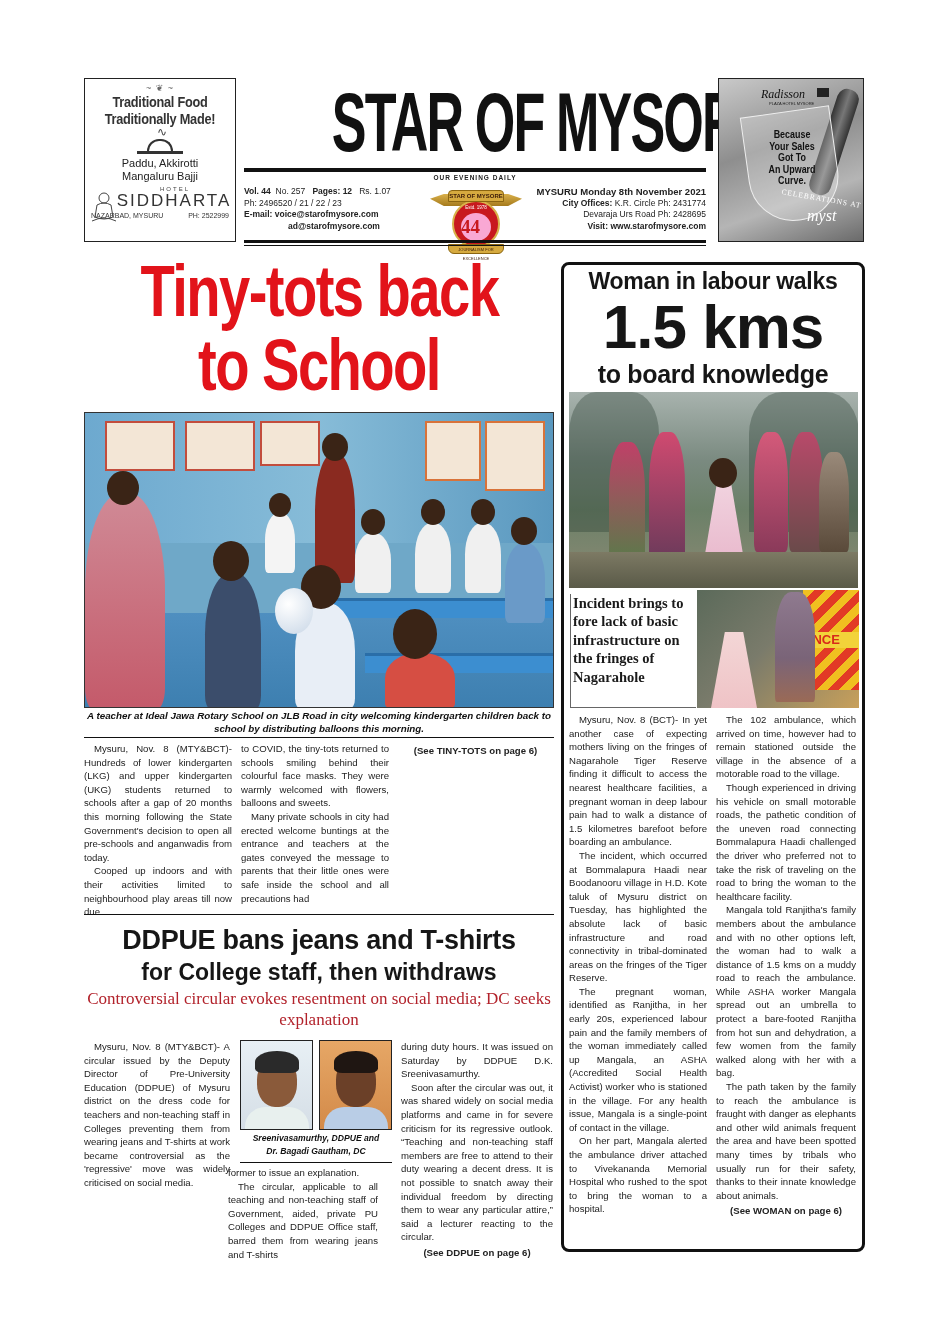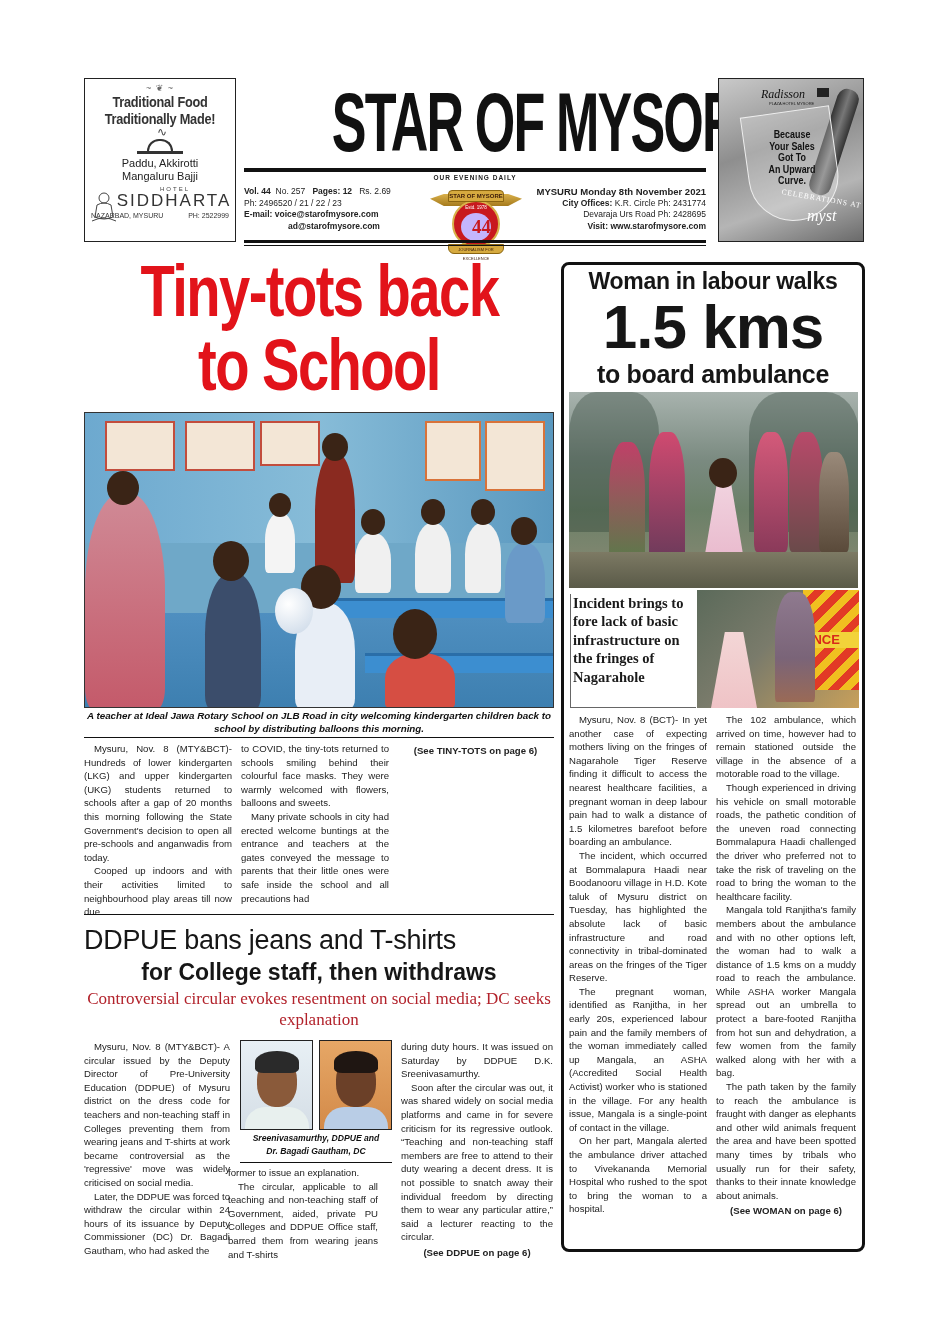--- a/index.html
+++ b/index.html
@@ -31,21 +31,21 @@
   .meta-right { left: 520px; top: 186px; width: 186px; font-size: 8.5px; line-height: 11.5px; text-align: right; color: #222; }
   .meta-right .date { font-weight: bold; font-size: 9.5px; }
 
   .masthead-rule-bot { left: 244px; top: 240px; width: 462px; height: 3px; background: #111; }
   .masthead-rule-bot2 { left: 244px; top: 245px; width: 462px; height: 1px; background: #111; }
 
   .logo { left: 430px; top: 182px; width: 92px; height: 76px; }
   .logo .ribbon { position: absolute; left: 0; top: 12px; width: 92px; height: 12px; background: linear-gradient(#d9b04a, #a57a1c); clip-path: polygon(0 40%, 15% 0, 85% 0, 100% 40%, 85% 100%, 15% 100%); }
   .logo .ribbon-txt { position: absolute; left: 18px; top: 8px; width: 56px; height: 12px; background: #d6aa3f; border: 1px solid #8b6510; font-size: 6px; font-weight: bold; color: #3a1a08; text-align: center; line-height: 11px; border-radius: 4px 4px 0 0; }
   .logo .circle { position: absolute; left: 22px; top: 18px; width: 48px; height: 48px; border-radius: 50%; background: #c8191e; border: 2px solid #d8b24a; }
-  .logo .inner { position: absolute; left: 7px; top: 11px; width: 30px; height: 28px; border-radius: 50%; background: #c4b5fd; color: #c8191e; font-weight: bold; font-size: 19px; line-height: 28px; text-align: right; font-family: "Liberation Serif", serif; }
+  .logo .inner { position: absolute; left: 7px; top: 11px; width: 30px; height: 28px; border-radius: 50%; background: #f9a8d4; color: #c8191e; font-weight: bold; font-size: 19px; line-height: 28px; text-align: left; font-family: "Liberation Serif", serif; }
   .logo .est { position: absolute; left: 0; top: 3px; width: 44px; text-align: center; font-size: 4.5px; color: #fff; }
   .logo .bottom-ribbon { position: absolute; left: 18px; top: 62px; width: 56px; height: 10px; background: #d6aa3f; border: 1px solid #8b6510; border-radius: 0 0 6px 6px; font-size: 4px; line-height: 9px; text-align: center; color: #3a1a08; }
 
   .ad-right { left: 718px; top: 78px; width: 146px; height: 164px; border: 1px solid #222; overflow: hidden; background: linear-gradient(160deg, #c9c9c9 0%, #8e8e8e 40%, #b5b5b5 70%, #6a6a6a 100%); }
   .ad-right .brand { position: absolute; left: 42px; top: 8px; font-family: "Liberation Serif", serif; font-style: italic; font-size: 12px; color: #111; }
   .ad-right .brand-tag { position: absolute; left: 98px; top: 9px; width: 12px; height: 9px; background: #222; }
   .ad-right .sub { position: absolute; left: 50px; top: 22px; font-size: 4px; color: #222; }
   .ad-right .glass { position: absolute; left: 28px; top: 32px; width: 90px; height: 110px; border: 1px solid #eee; transform: rotate(-8deg); border-radius: 0 0 45px 45px; background: rgba(255,255,255,0.25); }
   .ad-right .pour { position: absolute; left: 104px; top: 8px; width: 22px; height: 110px; background: linear-gradient(90deg,#333,#777,#333); transform: rotate(18deg); border-radius: 10px; }
   .ad-right .copy { position: absolute; left: 34px; top: 50px; width: 78px; text-align: center; font-size: 10.5px; line-height: 11.5px; font-weight: bold; color: #111; transform: scaleX(0.85); }
@@ -73,21 +73,21 @@
   .col p.noindent { text-indent: 0; }
   .col .see { text-align: center; font-weight: bold; text-indent: 0; margin-top: 2px; }
 
   .lead-col1 { left: 84px; top: 742px; width: 148px; }
   .lead-col2 { left: 241px; top: 742px; width: 148px; }
   .lead-col3 { left: 398px; top: 742px; width: 155px; }
 
   .lead-bottom-rule { left: 84px; top: 914px; width: 470px; height: 1px; background: #111; }
 
   
-  .ddpue-head1 { left: 84px; top: 924px; width: 470px; text-align: left; font-weight: normal; font-size: 27px; line-height: 32px; color: #161616; letter-spacing: -0.3px; }
+  .ddpue-head1 { left: 84px; top: 924px; width: 470px; text-align: center; font-weight: bold; font-size: 27px; line-height: 32px; color: #161616; letter-spacing: -0.3px; }
   .ddpue-head2 { left: 84px; top: 958px; width: 470px; text-align: center; font-weight: bold; font-size: 23px; line-height: 28px; color: #161616; }
   .ddpue-sub { left: 84px; top: 988px; width: 470px; text-align: center; font-family: "Liberation Serif", serif; font-size: 17px; line-height: 21px; color: #b2222b; }
 
   .dd-col1 { left: 84px; top: 1040px; width: 146px; }
   .dd-photos { left: 240px; top: 1040px; width: 152px; height: 95px; }
   .dd-photo { position: absolute; top: 0; width: 73px; height: 90px; border: 1px solid #222; overflow: hidden; }
   .dd-photo.p1 { left: 0; background: linear-gradient(180deg, #e8f0f5 0%, #d5dee6 100%); }
   .dd-photo.p2 { left: 79px; background: linear-gradient(180deg, #e6a766 0%, #d38a49 100%); }
   .dd-photo .face { position: absolute; left: 16px; top: 16px; width: 40px; height: 50px; border-radius: 45%; background: #8a5a3a; }
   .dd-photo .hair { position: absolute; left: 14px; top: 10px; width: 44px; height: 22px; border-radius: 50% 50% 20% 20%; background: #1f1612; }
@@ -147,21 +147,21 @@
 
 <div class="abs masthead-title">STAR OF MYSORE</div>
 <div class="abs masthead-rule-top"></div>
 <div class="abs evening">OUR EVENING DAILY</div>
 
 <div class="abs meta-left">
   <div>
     <b>Vol. 44</b>&nbsp;
     <span>No. 257</span>&nbsp;&nbsp;
     <b>Pages: 12</b>&nbsp;&nbsp;
-    <span>Rs. 2.69</span>
+    <span>Rs. 1.07</span>
   </div>
   <div>Ph: 2496520 / 21 / 22 / 23</div>
   <div><b>E-mail:</b> <b>voice@starofmysore.com</b></div>
   <div style="padding-left:44px;"><b>ad@starofmysore.com</b></div>
 </div>
 
 <div class="abs logo">
   <div class="ribbon"></div>
   <div class="circle">
     <div class="est">Estd. 1978</div>
@@ -255,21 +255,20 @@
 </div>
 
 <div class="abs lead-bottom-rule"></div>
 
 <div class="abs ddpue-head1">DDPUE bans jeans and T-shirts</div>
 <div class="abs ddpue-head2">for College staff, then withdraws</div>
 <div class="abs ddpue-sub">Controversial circular evokes resentment on social media; DC seeks explanation</div>
 
 <div class="col dd-col1">
   <p>Mysuru, Nov. 8 (MTY&amp;BCT)- A circular issued by the Deputy Director of Pre-University Education (DDPUE) of Mysuru district on the dress code for teachers and non-teaching staff in Colleges preventing them from wearing jeans and T-shirts at work became controversial as the 'regressive' move was widely criticised on social media.</p>
-  <p>Later, the DDPUE was forced to withdraw the circular within 24 hours of its issuance by Deputy Commissioner (DC) Dr. Bagadi Gautham, who had asked the</p>
 </div>
 
 <div class="abs dd-photos">
   <div class="dd-photo p1">
     <div class="face"></div>
       <div class="hair" style="background:#2a2a2a;"></div>
     <div class="shirt" style="background:#e8f0ee;"></div>
   </div>
   <div class="dd-photo p2">
     <div class="face" style="background:#6b4028;"></div>
@@ -289,21 +288,21 @@
 </div>
 <div class="col dd-col3">
   <p class="noindent">during duty hours. It was issued on Saturday by DDPUE D.K. Sreenivasamurthy.</p>
   <p>Soon after the circular was out, it was shared widely on social media platforms and came in for severe criticism for its regressive outlook. “Teaching and non-teaching staff members are free to attend to their duty wearing a decent dress. It is not possible to snatch away their individual freedom by directing them to wear any particular attire,” said a lecturer reacting to the circular.</p>
   <p class="see">(See DDPUE on page 6)</p>
 </div>
 
 <div class="abs box"></div>
 <div class="abs box-head1">Woman in labour walks</div>
 <div class="abs box-head2">1.5 kms</div>
-<div class="abs box-head3">to board ambulance</div>
+<div class="abs box-head3">to board knowledge</div>
 
 <div class="abs box-photo1">
   <div class="tree" style="left:0;width:90px;"></div>
   <div class="tree" style="left:180px;width:110px;"></div>
   <div class="fig" style="left:40px;top:50px;width:36px;height:120px;background:linear-gradient(#c04068,#5a7a4a);"></div>
   <div class="fig" style="left:80px;top:40px;width:36px;height:130px;background:linear-gradient(#d04a70,#6a3a5a);"></div>
   <div class="dress"></div>
   <div class="fig" style="left:140px;top:66px;width:28px;height:30px;background:#3a2416;border-radius:50%;"></div>
   <div class="fig" style="left:185px;top:40px;width:34px;height:120px;background:linear-gradient(#d45a7a,#8a3a5a);"></div>
   <div class="fig" style="left:220px;top:40px;width:34px;height:120px;background:linear-gradient(#b84a6a,#6a4a4a);"></div>

